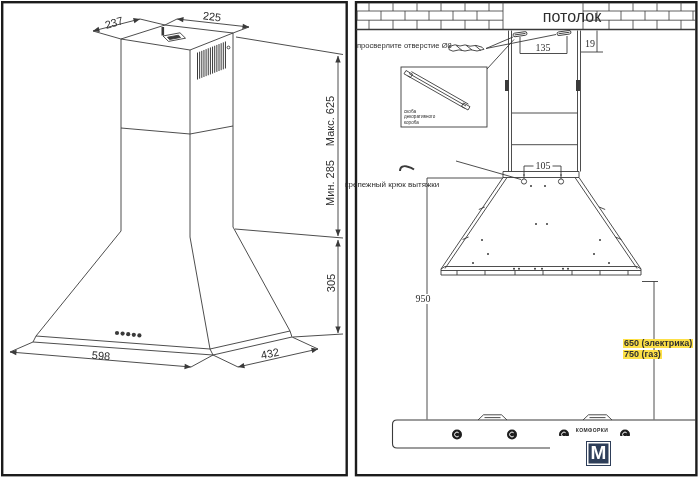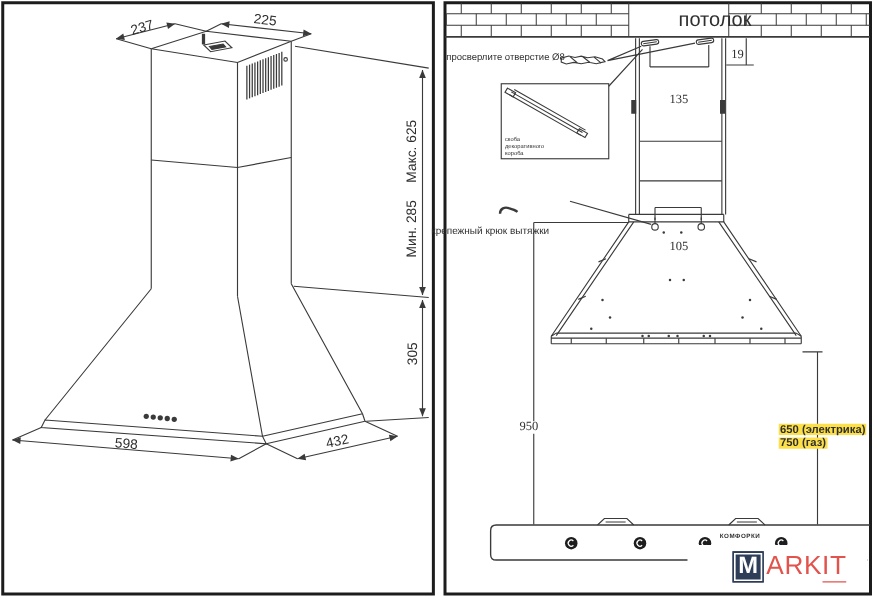--- a/index.html
+++ b/index.html
@@ -3,21 +3,21 @@
 <meta charset="utf-8">
 <style>
   html,body{margin:0;padding:0;background:#fff;}
   #stage{position:relative;width:700px;height:478px;background:#fff;overflow:hidden;
          font-family:"Liberation Sans",sans-serif;color:#2f2f2f;}
   #draw{position:absolute;left:0;top:0;}
   .t{position:absolute;white-space:nowrap;color:#2f2f2f;line-height:1;}
   .c{transform:translate(-50%,-50%);}
   .dim{font-size:11px;}
   .sdim{font-family:"Liberation Serif",serif;font-size:10px;}
-  .bgw{background:#fff;padding:0 2px;margin-top:32px;}
+  .bgw{background:#fff;padding:0 2px;}
   .note{font-size:8px;}
   .tiny{font-size:4.6px;line-height:1.18;white-space:normal;width:46px;}
   .clr{font-size:9px;font-weight:bold;background:#fde047;padding:0 1px;}
   .burners{font-size:5px;font-weight:bold;text-transform:uppercase;letter-spacing:.4px;}
   .rot90{transform:translate(-50%,-50%) rotate(-90deg);}
   .logo{position:absolute;left:550px;top:436px;width:144px;height:34px;background:#fff;
         display:flex;align-items:center;gap:2px;padding-left:36px;box-sizing:border-box;}
   .logo-m{width:25px;height:25px;display:flex;align-items:center;justify-content:center;
           font-weight:bold;font-size:19px;color:#fff;box-sizing:border-box;}
   .logo-rest{font-size:21px;letter-spacing:.5px;font-weight:normal;display:flex;align-items:baseline;}
@@ -224,26 +224,22 @@
 <span class="t note" style="left:357px;top:42px;font-size:7.6px;">просверлите отверстие Ø8</span>
 <span class="t sdim c bgw" style="left:543px;top:47.5px;">135</span>
 <span class="t sdim c" style="left:590px;top:43.5px;">19</span>
 <div class="t tiny" style="left:404px;top:109px;">
   <div>скоба</div>
   <div>декоративного</div>
   <div>короба</div>
 </div>
 <span class="t note" style="left:345px;top:153px;margin-top:28px;">крепежный крюк вытяжки</span>
 <span class="t sdim c bgw" style="left:543px;top:166px;">105</span>
-<span class="t sdim c bgw" style="left:423px;top:310px;">950</span>
+<span class="t sdim c bgw" style="left:423px;top:299px;">950</span>
 <span class="t clr" style="left:623px;top:339px;">650 (электрика)</span>
 <span class="t clr" style="left:623px;top:350px;">750 (газ)</span>
 <span class="t burners c" style="left:592px;top:430px;">комфорки</span>
 
 <div class="logo">
   <span class="logo-m" id="logoM" style="background: rgb(46, 62, 89); border: 1.5px solid rgb(46, 62, 89); box-shadow: rgb(255, 255, 255) 0px 0px 0px 1.5px inset;">M</span>
-  <span class="logo-rest" id="logoRest" style="color: rgb(226, 83, 77);">
-        <span>ARK</span>
-        <span class="logo-it">IT</span>
-      </span>
 </div>
 
 </div>
 
 </body></html>

